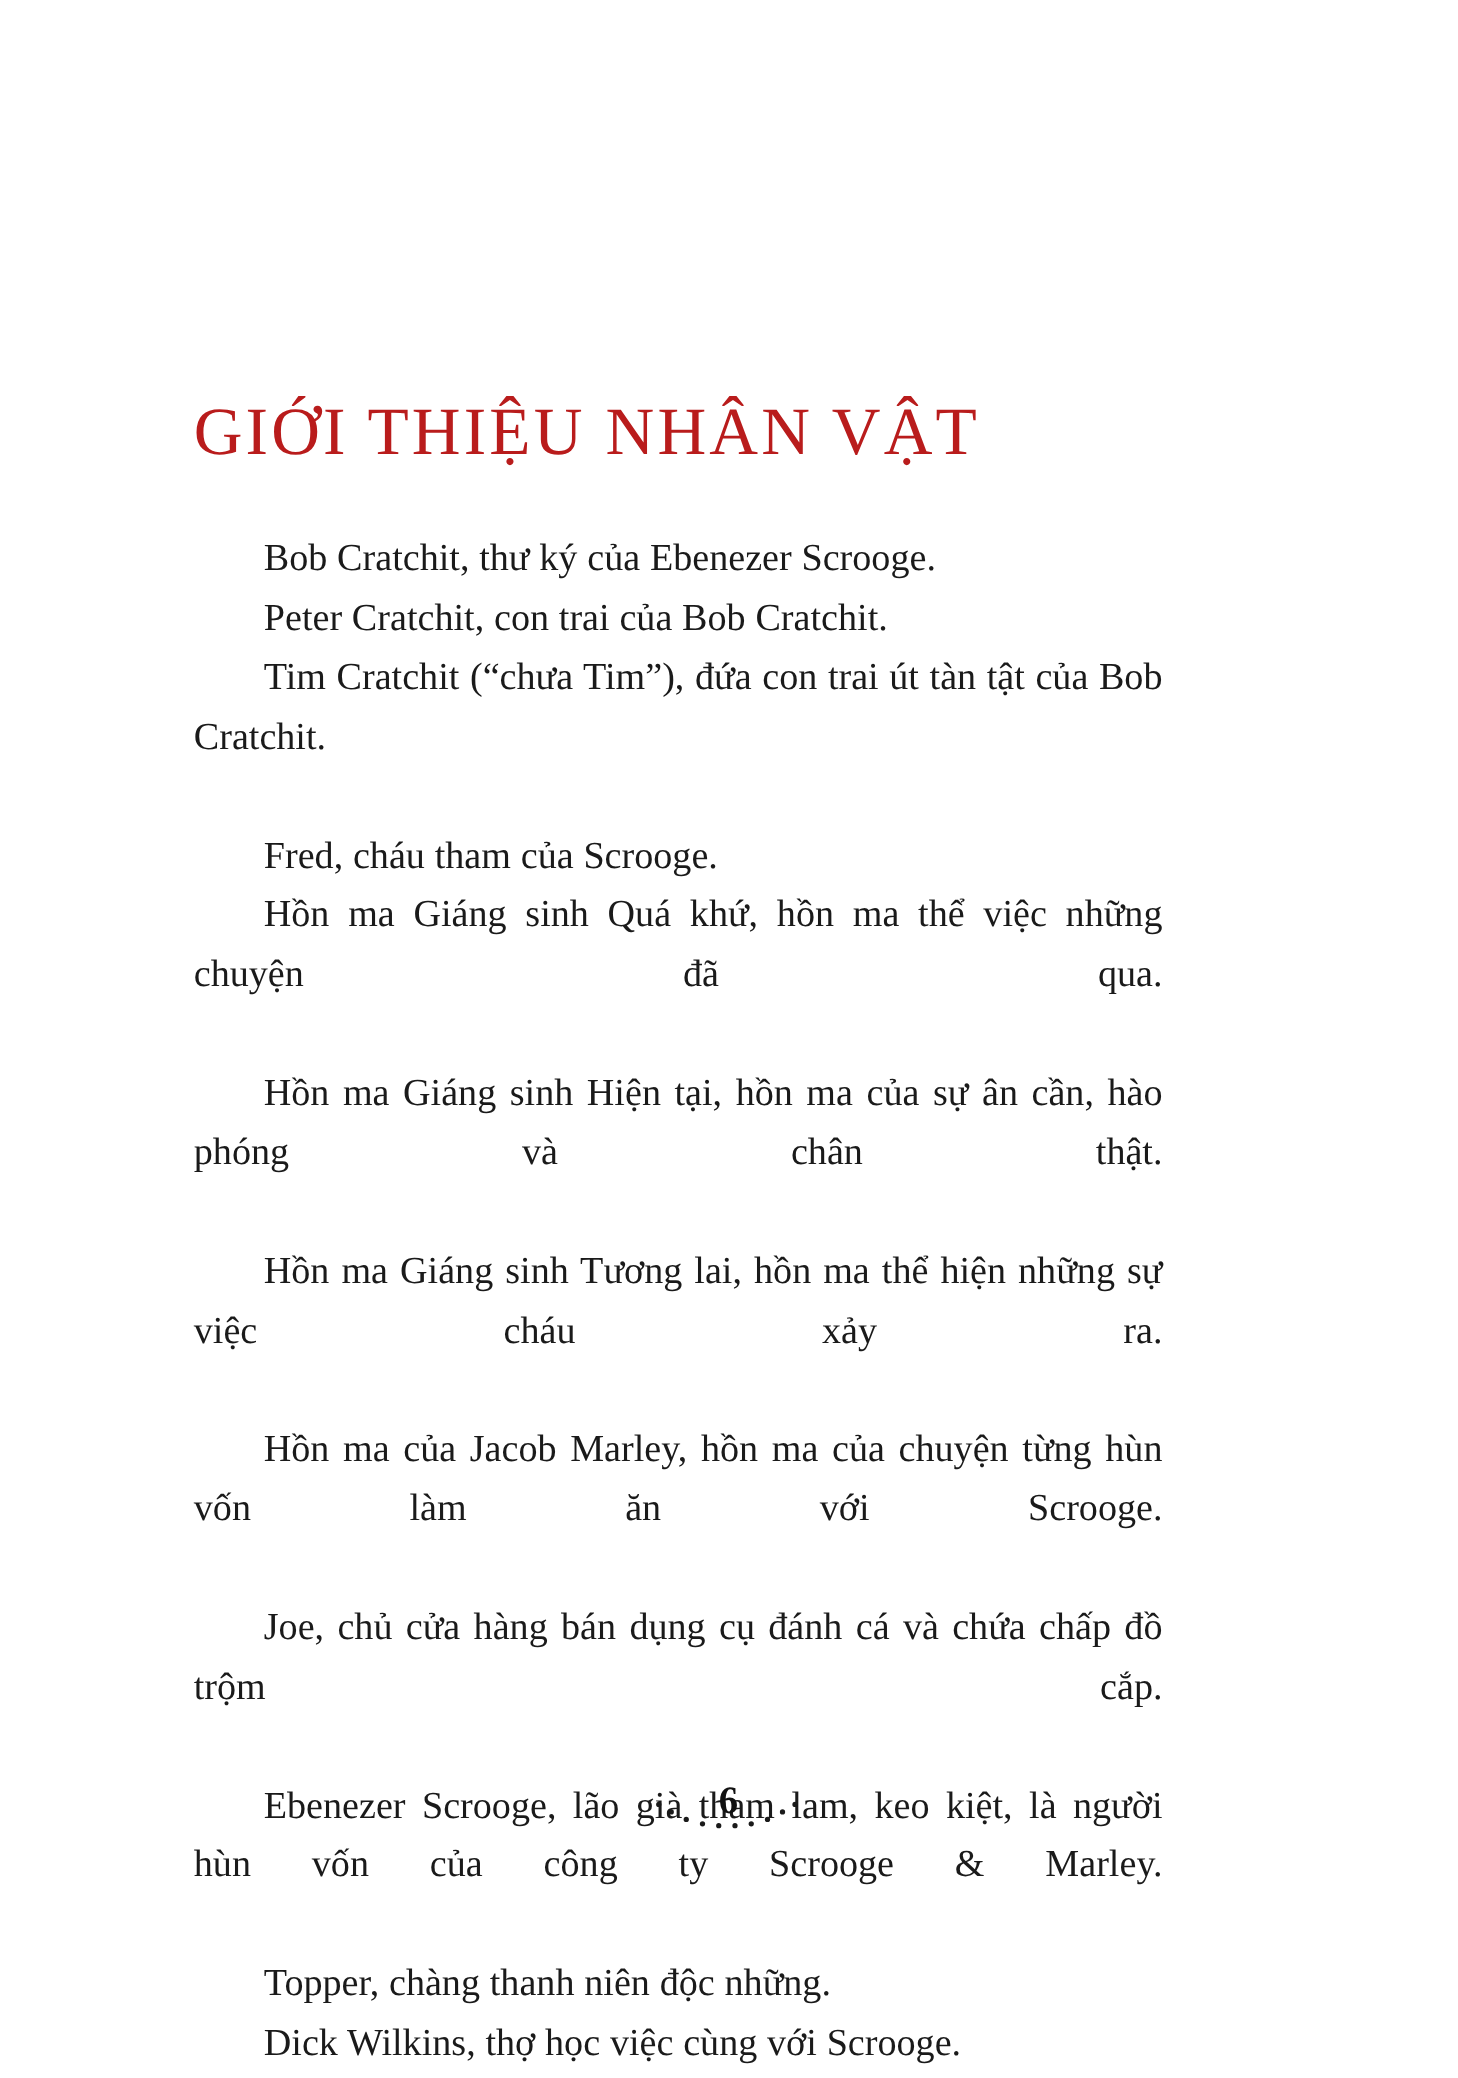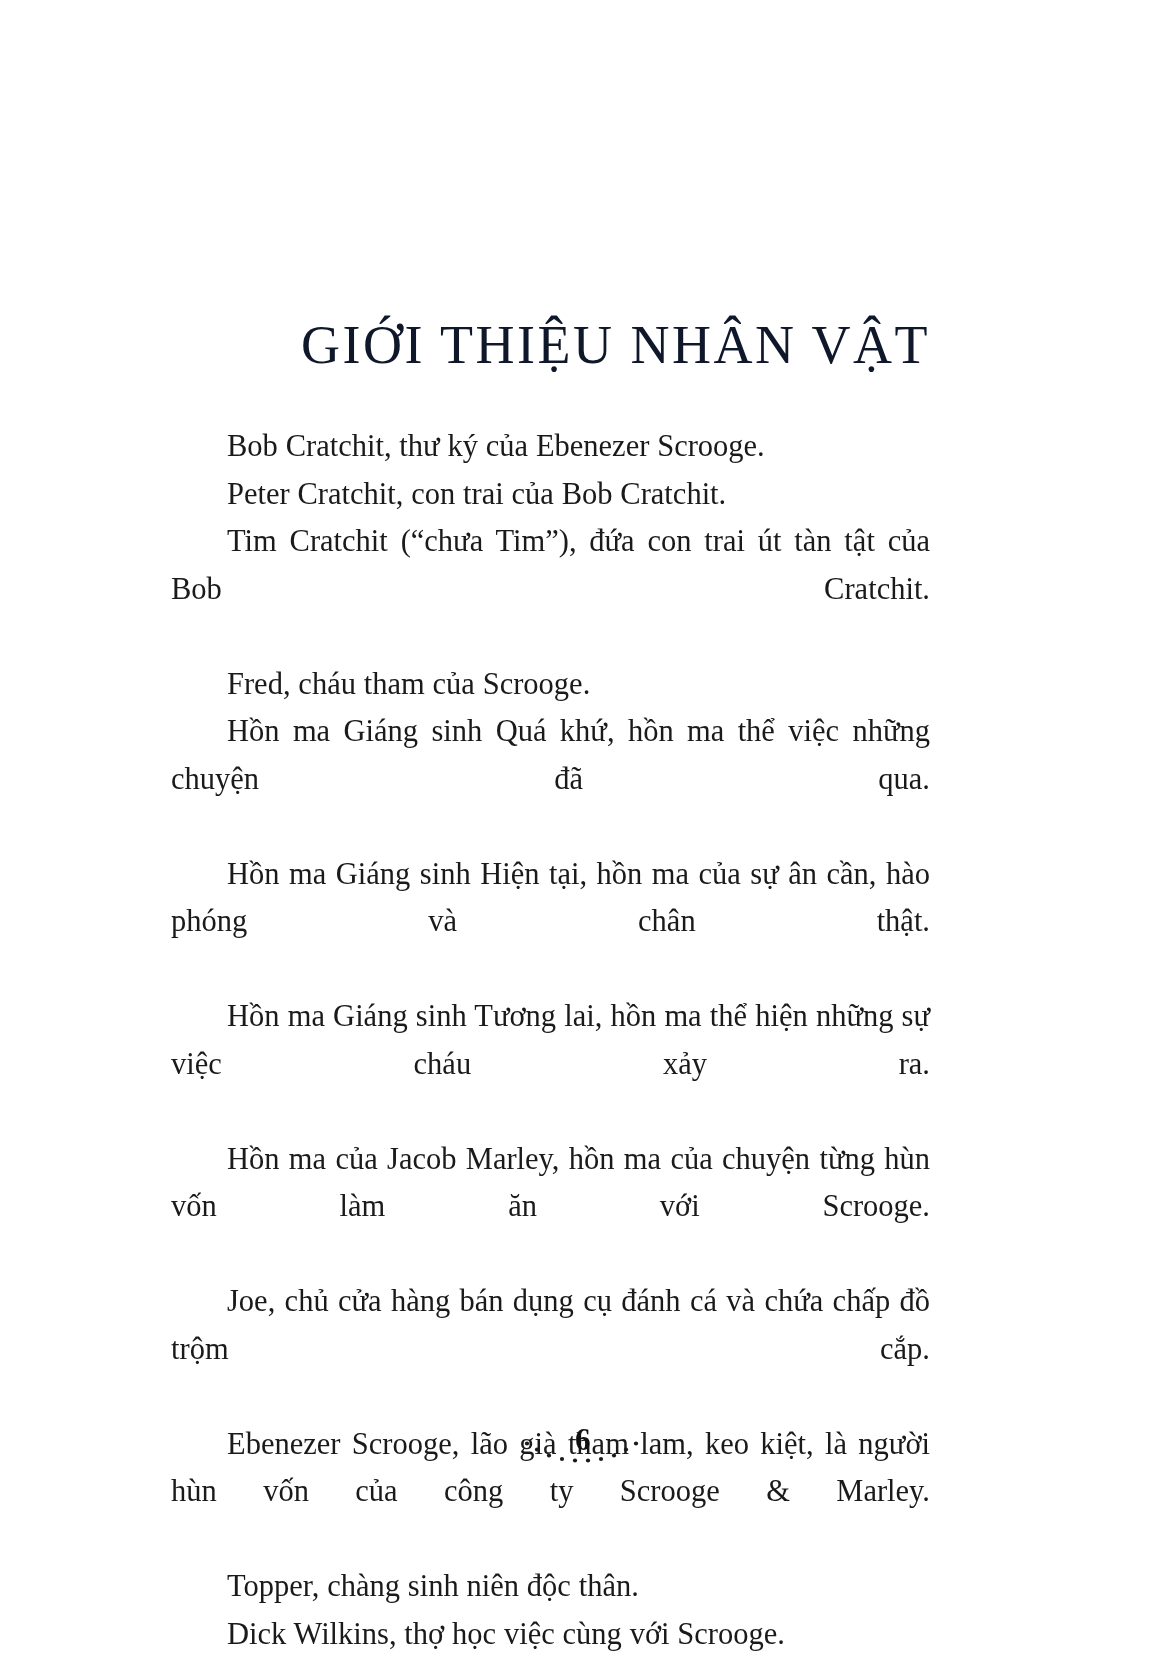--- a/index.html
+++ b/index.html
@@ -26,39 +26,39 @@
 
   .content {
     position: absolute;
     left: 155px;
     top: 0;
     width: 775px;
   }
 
   
   .page-title {
-    text-align: right;
+    text-align: left;
     font-size: 54px;
     line-height: 1.1;
     letter-spacing: 2.5px;
     font-weight: 400;
-    color: #0f172a;
+    color: #b91c1c;
     margin: 0;
     padding-top: 316px;
     white-space: nowrap;
     font-family: "Liberation Serif", "DejaVu Serif", serif;
   }
 
   
   .body-block {
     margin-top: 48px;
   }
 
   p.para {
-    margin: 0 0 0 16px;
+    margin: 0 0 0 0;
     font-size: 30.5px;
     line-height: 47.5px;
     text-align: justify;
     text-justify: inter-word;
     text-indent: 56px;
     color: #1a1a1a;
     hyphens: none;
     word-spacing: 0.2px;
   }
 
@@ -129,21 +129,21 @@
       <p class="para">Hồn ma Giáng sinh Hiện tại, hồn ma của sự ân cần, hào phóng và chân thật.</p>
 
       <p class="para">Hồn ma Giáng sinh Tương lai, hồn ma thể hiện những sự việc cháu xảy ra.</p>
 
       <p class="para">Hồn ma của Jacob Marley, hồn ma của chuyện từng hùn vốn làm ăn với Scrooge.</p>
 
       <p class="para">Joe, chủ cửa hàng bán dụng cụ đánh cá và chứa chấp đồ trộm cắp.</p>
 
       <p class="para">Ebenezer Scrooge, lão già tham lam, keo kiệt, là người hùn vốn của công ty Scrooge &amp; Marley.</p>
 
-      <p class="para single">Topper, chàng sinh niên độc thân.</p>
+      <p class="para single">Topper, chàng thanh niên độc những.</p>
 
       <p class="para single">Dick Wilkins, thợ học việc cùng với Scrooge.</p>
 
     </div>
   </div>
 
   <div class="folio">
     <div class="folio-number">6</div>
     <div class="folio-arc">
       <svg width="120" height="34" viewBox="0 0 120 34" aria-hidden="true">

